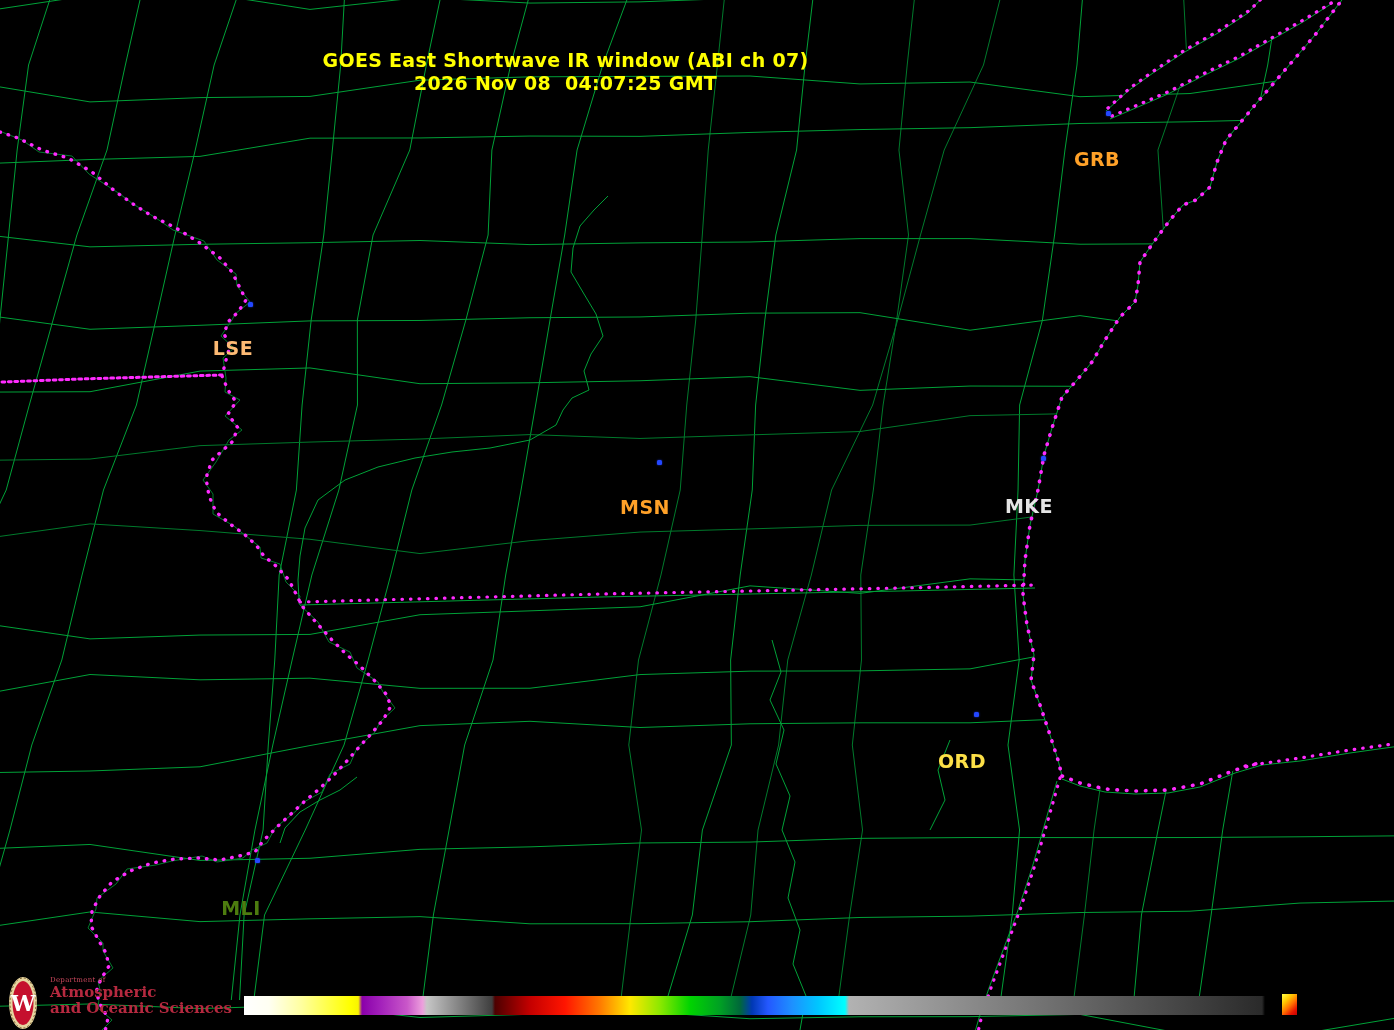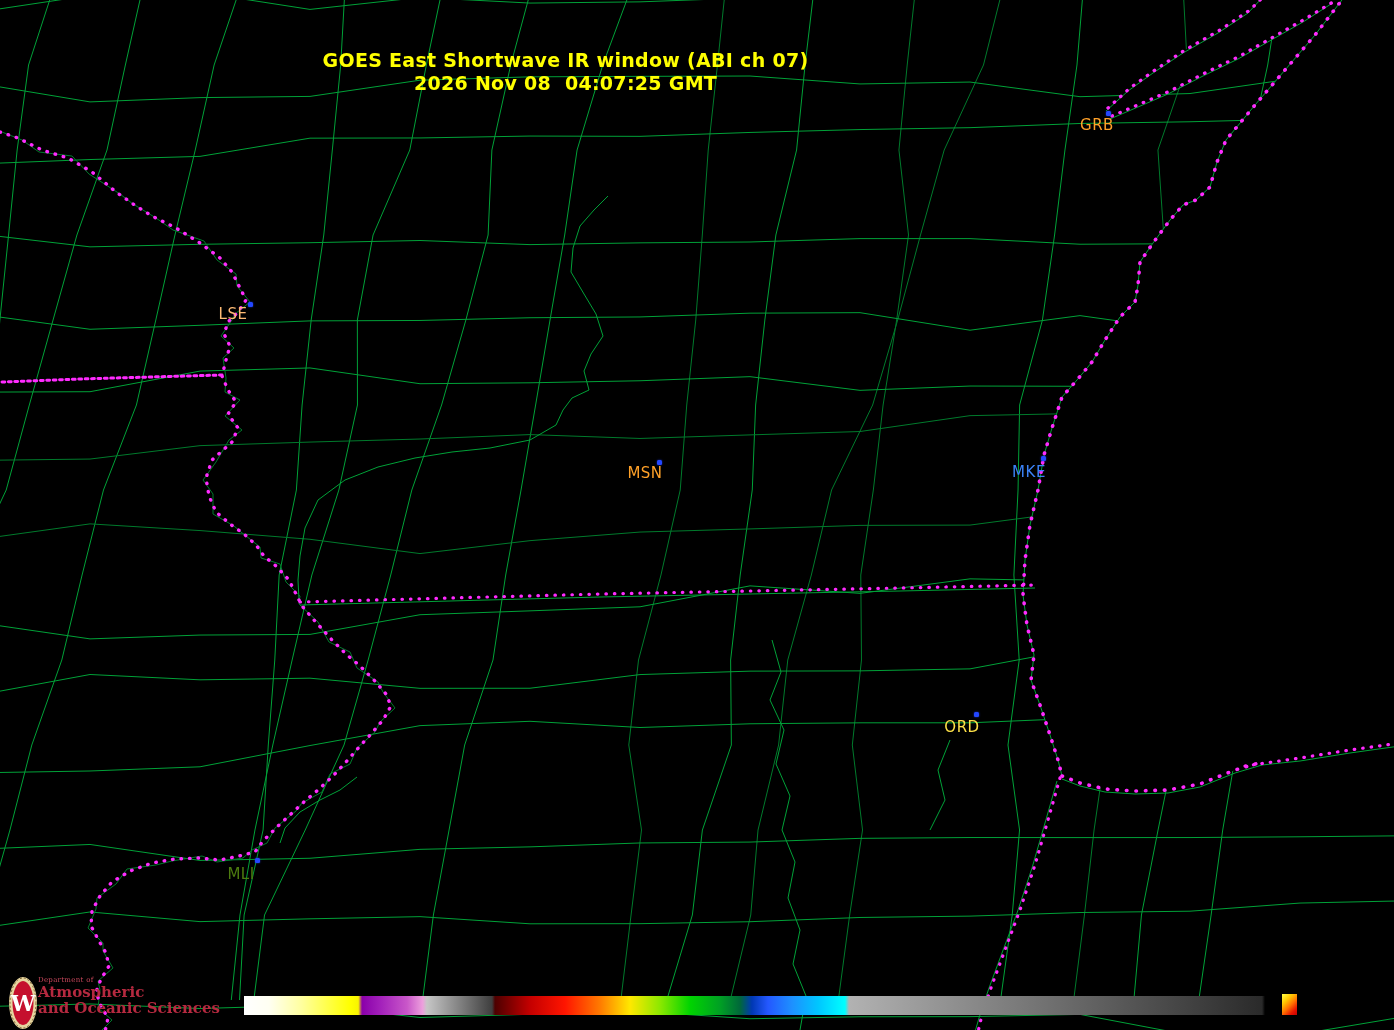--- a/index.html
+++ b/index.html
@@ -3,28 +3,28 @@
 <meta charset="utf-8">
 <style>
   html,body{margin:0;padding:0;background:#000;}
   .stage{position:relative;width:1394px;height:1030px;background:#000;overflow:hidden;
          font-family:"DejaVu Sans","Liberation Sans",sans-serif;}
   #map-svg{position:absolute;left:0;top:0;}
   .title-block{position:absolute;left:0;top:20px;width:1131px;text-align:center;z-index:6;margin-top:29px;}
   .title-line{color:#ffff00;font-weight:bold;font-size:19px;line-height:23px;white-space:pre;
               letter-spacing:0.3px;}
   .city{position:absolute;z-index:5;}
-  .city-label{position:absolute;transform:translate(-50%,0);color:#ffa128;font-weight:normal;
-              font-size:15px;letter-spacing:0.5px;white-space:pre;}
+  .city-label{position:absolute;transform:translate(-50%,0);color:#ffa128;font-weight:bold;
+              font-size:19px;letter-spacing:0.5px;white-space:pre;margin-top:32px;}
   .city-dot{position:absolute;width:5px;height:5px;border-radius:1.5px;background:#2347ff;
             box-shadow:0 0 2px #1a33cc;}
   #colorbar{position:absolute;z-index:7;}
   #colorbar-end{position:absolute;z-index:7;}
   .logo{position:absolute;left:8px;top:976px;z-index:8;display:flex;align-items:flex-start;}
-  .logo-text{margin-left:0;color:#b5293f;}
+  .logo-text{margin-left:12px;color:#b5293f;}
   .logo-dept{font-size:7px;color:#c8475c;letter-spacing:0.3px;
              font-family:"DejaVu Serif","Liberation Serif",serif;}
   .logo-line{font-size:15px;line-height:16px;font-family:"DejaVu Serif","Liberation Serif",serif;font-weight:bold;}
 </style>
 </head>
 <body>
 
 <div class="stage">
 
   <svg id="map-svg" width="1394" height="1030" viewBox="0 0 1394 1030">
@@ -106,21 +106,21 @@
       <div class="city">
         <div class="city-dot" style="left: 1106px; top: 111px;"></div>
         <div class="city-label" style="left: 1097px; top: 116px; color: rgb(255, 161, 40);">GRB</div>
       </div>
       <div class="city">
         <div class="city-dot" style="left: 657px; top: 460px;"></div>
         <div class="city-label" style="left: 645px; top: 464px; color: rgb(255, 161, 40); text-align: center;">MSN</div>
       </div>
       <div class="city">
         <div class="city-dot" style="left: 1041px; top: 456px;"></div>
-        <div class="city-label" style="left: 1029px; top: 463px; color: #3b82f6;">MKE</div>
+        <div class="city-label" style="left: 1029px; top: 463px; color: #e5e5e5;">MKE</div>
       </div>
       <div class="city">
         <div class="city-dot" style="left: 974px; top: 712px;"></div>
         <div class="city-label" style="left: 962px; top: 718px; color: #fde047;">ORD</div>
       </div>
       <div class="city">
         <div class="city-dot" style="left: 255px; top: 858px;"></div>
         <div class="city-label" style="left: 241px; top: 865px; color: #4d7c0f;">MLI</div>
       </div>
     </div>

